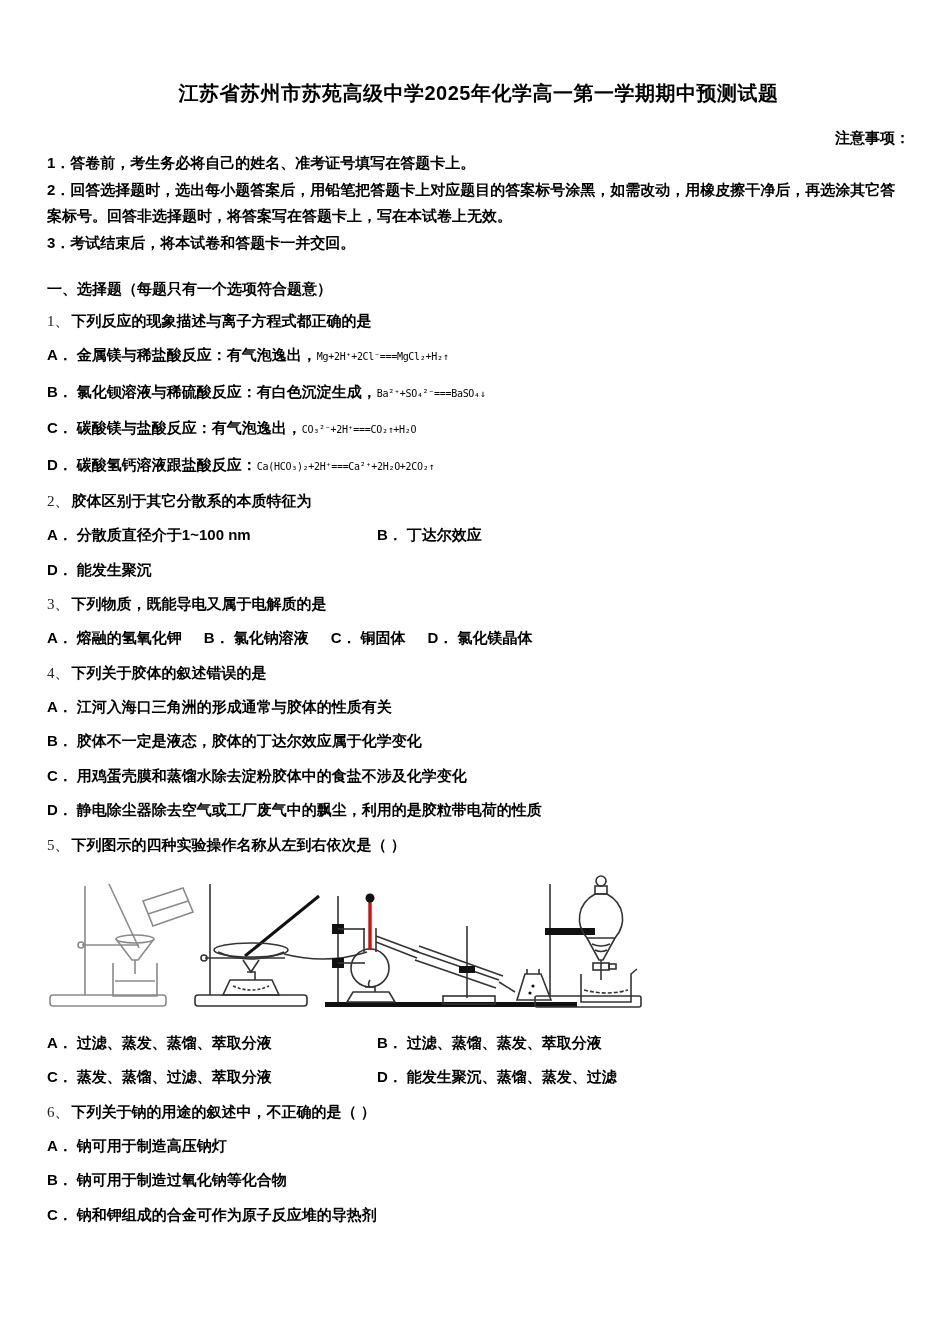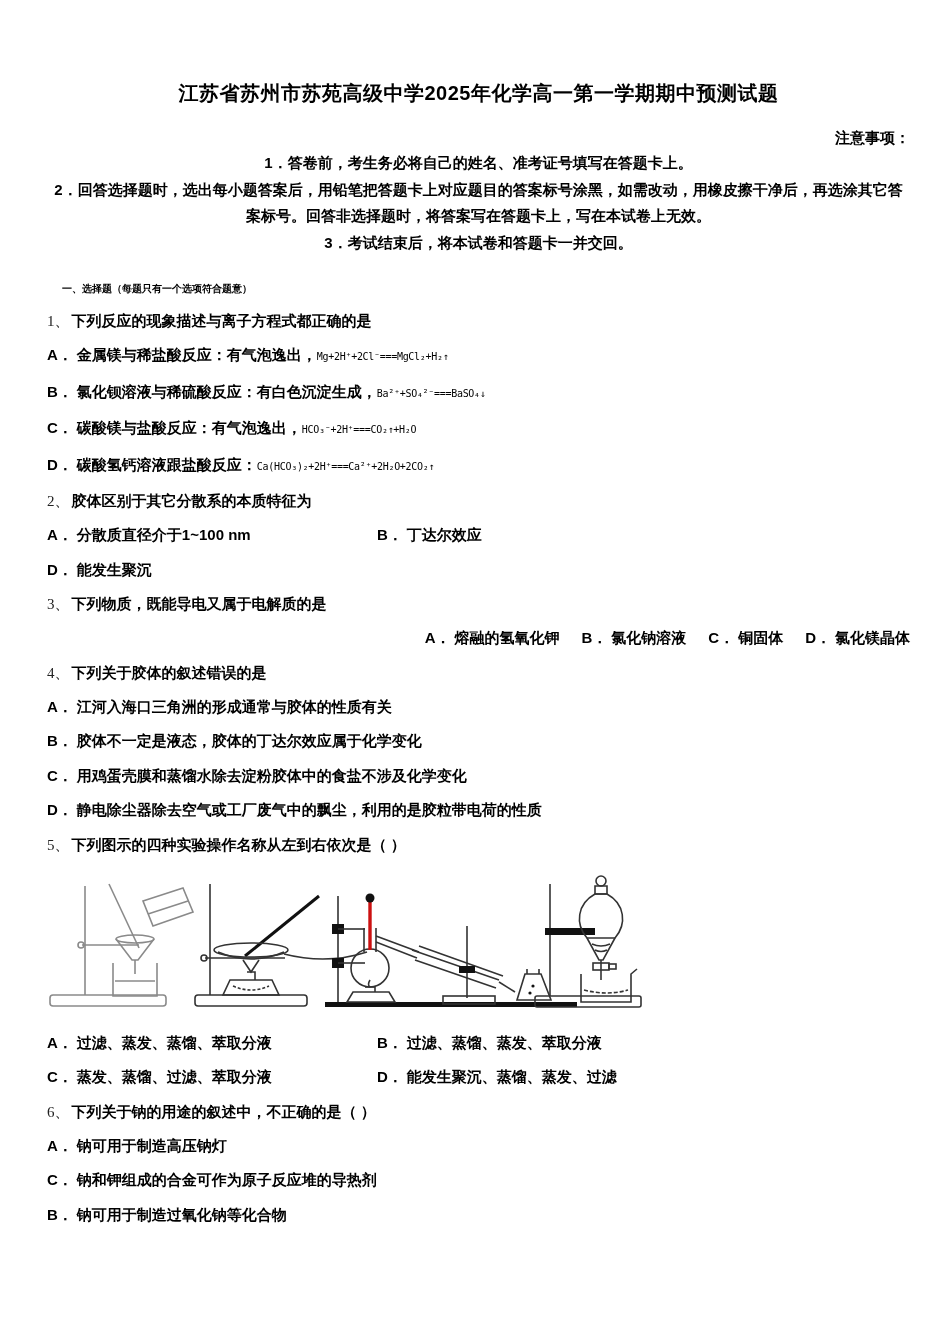--- a/index.html
+++ b/index.html
@@ -11,37 +11,37 @@
     overflow: hidden;
   }
   .page { padding: 80px 40px 0 47px; }
 
   .title {
     font-size: 20px; font-weight: 700; text-align: center;
     margin: 0 0 18px 0; letter-spacing: 0.5px;
   }
 
   .notice-head { font-size: 15px; font-weight: 700; line-height: 25px; text-align: right; }
-  .notice-item { font-size: 15px; font-weight: 700; line-height: 26.5px; text-align: center; }
-
-  .section-head { font-size: 10px; font-weight: 700; line-height: 30px; margin-top: 18px; margin-left: 15px; }
+  .notice-item { font-size: 15px; font-weight: 700; line-height: 26.5px; }
+
+  .section-head { font-size: 15px; font-weight: 700; line-height: 30px; margin-top: 18px; }
 
   .q-stem { font-size: 15px; font-weight: 700; line-height: 34px; }
   .q-num {
     font-family: "Liberation Serif", serif; font-weight: 400;
     font-size: 15px; padding-right: 2px; color:#222;
   }
   .opt-line { font-size: 15px; font-weight: 700; line-height: 34.5px; white-space: nowrap; }
   .opt-label { padding-right: 4px; }
   .formula {
     font-family: "DejaVu Sans Mono", "Liberation Mono", monospace;
     font-weight: 400; font-size: 10px; letter-spacing: -0.3px;
   }
   .two-col { display: grid; grid-template-columns: 330px 1fr; }
-  .inline-opts { display: flex; gap: 22px; justify-content: flex-end; }
+  .inline-opts { display: flex; gap: 22px; }
   .diagram-wrap { margin: 6px 0 4px 0; }
   svg .thin { stroke:#333; stroke-width:1.6; fill:none; }
   svg .gray { stroke:#8a8a8a; stroke-width:1.6; fill:none; }
   svg .thick { stroke:#111; stroke-width:3; fill:none; }
 </style>
 </head>
 <body>
 
 <div class="page">
 
@@ -60,21 +60,21 @@
     <div class="q-stem">
       <span class="q-num">1、</span><span>下列反应的现象描述与离子方程式都正确的是</span>
     </div>
     <div class="opt-line">
       <span class="opt-label">A．</span><span>金属镁与稀盐酸反应：有气泡逸出，</span><span class="formula">Mg+2H⁺+2Cl⁻===MgCl₂+H₂↑</span>
     </div>
     <div class="opt-line">
       <span class="opt-label">B．</span><span>氯化钡溶液与稀硫酸反应：有白色沉淀生成，</span><span class="formula">Ba²⁺+SO₄²⁻===BaSO₄↓</span>
     </div>
     <div class="opt-line">
-      <span class="opt-label">C．</span><span>碳酸镁与盐酸反应：有气泡逸出，</span><span class="formula">HCO₃⁻+2H⁺===CO₂↑+H₂O</span>
+      <span class="opt-label">C．</span><span>碳酸镁与盐酸反应：有气泡逸出，</span><span class="formula">CO₃²⁻+2H⁺===CO₂↑+H₂O</span>
     </div>
     <div class="opt-line">
       <span class="opt-label">D．</span><span>碳酸氢钙溶液跟盐酸反应：</span><span class="formula">Ca(HCO₃)₂+2H⁺===Ca²⁺+2H₂O+2CO₂↑</span>
     </div>
   </div>
 
   <div>
     <div class="q-stem">
       <span class="q-num">2、</span><span>胶体区别于其它分散系的本质特征为</span>
     </div>
@@ -250,20 +250,20 @@
   </div>
 
   <div>
     <div class="q-stem">
       <span class="q-num">6、</span><span>下列关于钠的用途的叙述中，不正确的是（  ）</span>
     </div>
     <div class="opt-line">
       <span class="opt-label">A．</span><span>钠可用于制造高压钠灯</span>
     </div>
     <div class="opt-line">
+      <span class="opt-label">B．</span><span>钠可用于制造过氧化钠等化合物</span>
+    </div>
+    <div class="opt-line">
       <span class="opt-label">C．</span><span>钠和钾组成的合金可作为原子反应堆的导热剂</span>
     </div>
-    <div class="opt-line">
-      <span class="opt-label">B．</span><span>钠可用于制造过氧化钠等化合物</span>
-    </div>
   </div>
 
 </div>
 
 </body></html>

